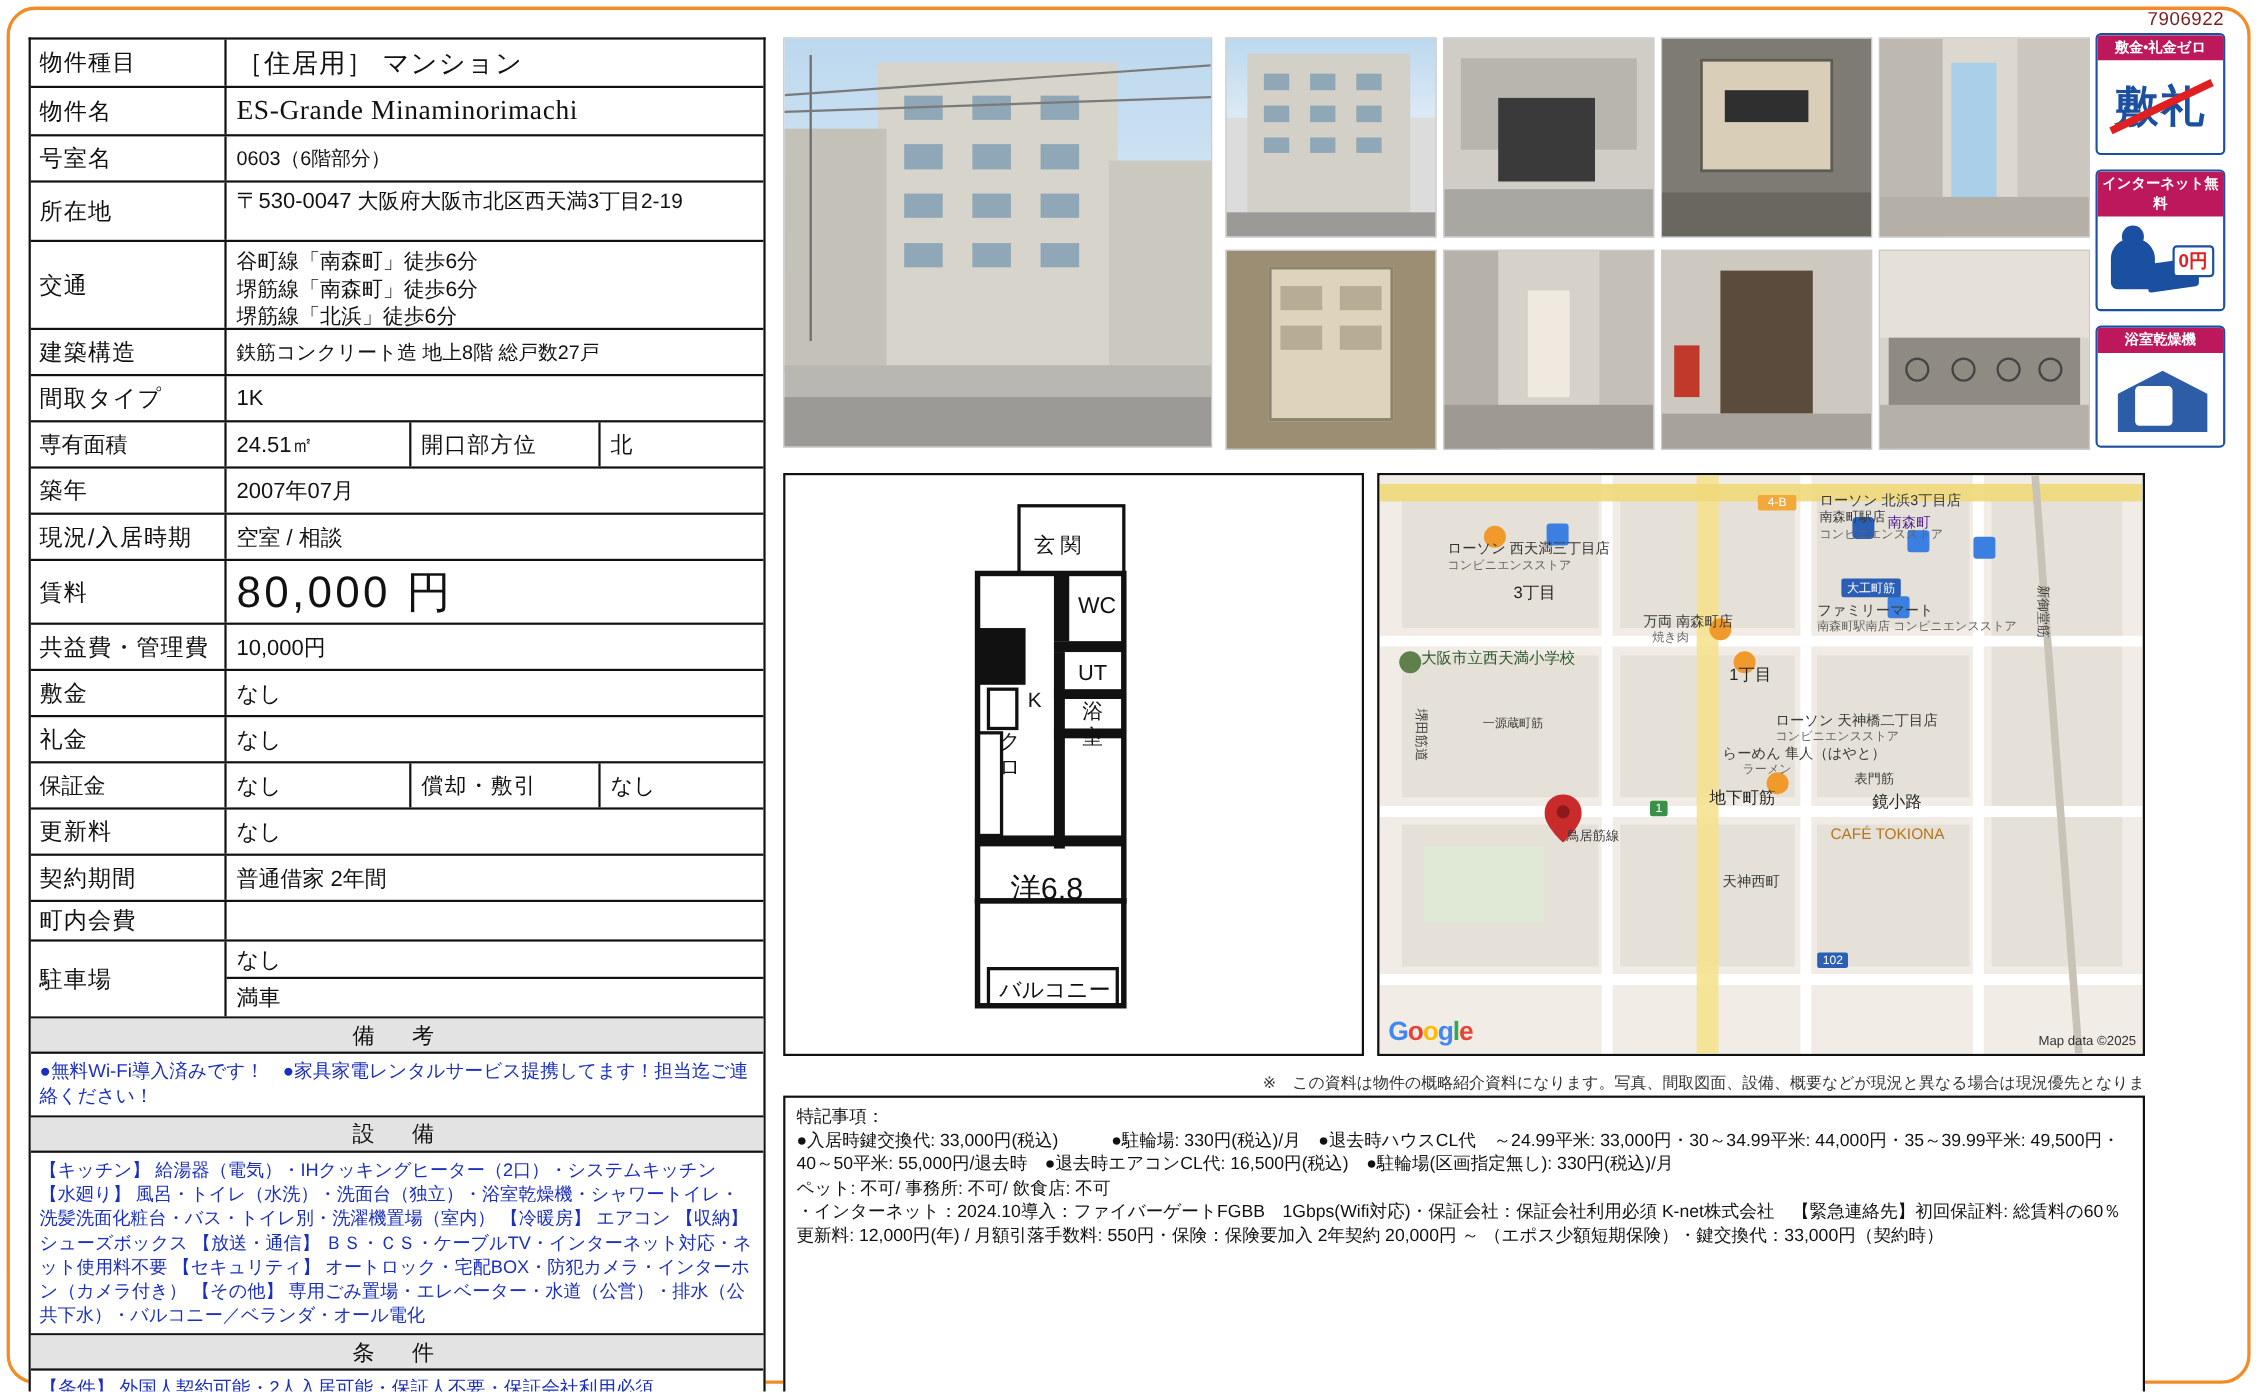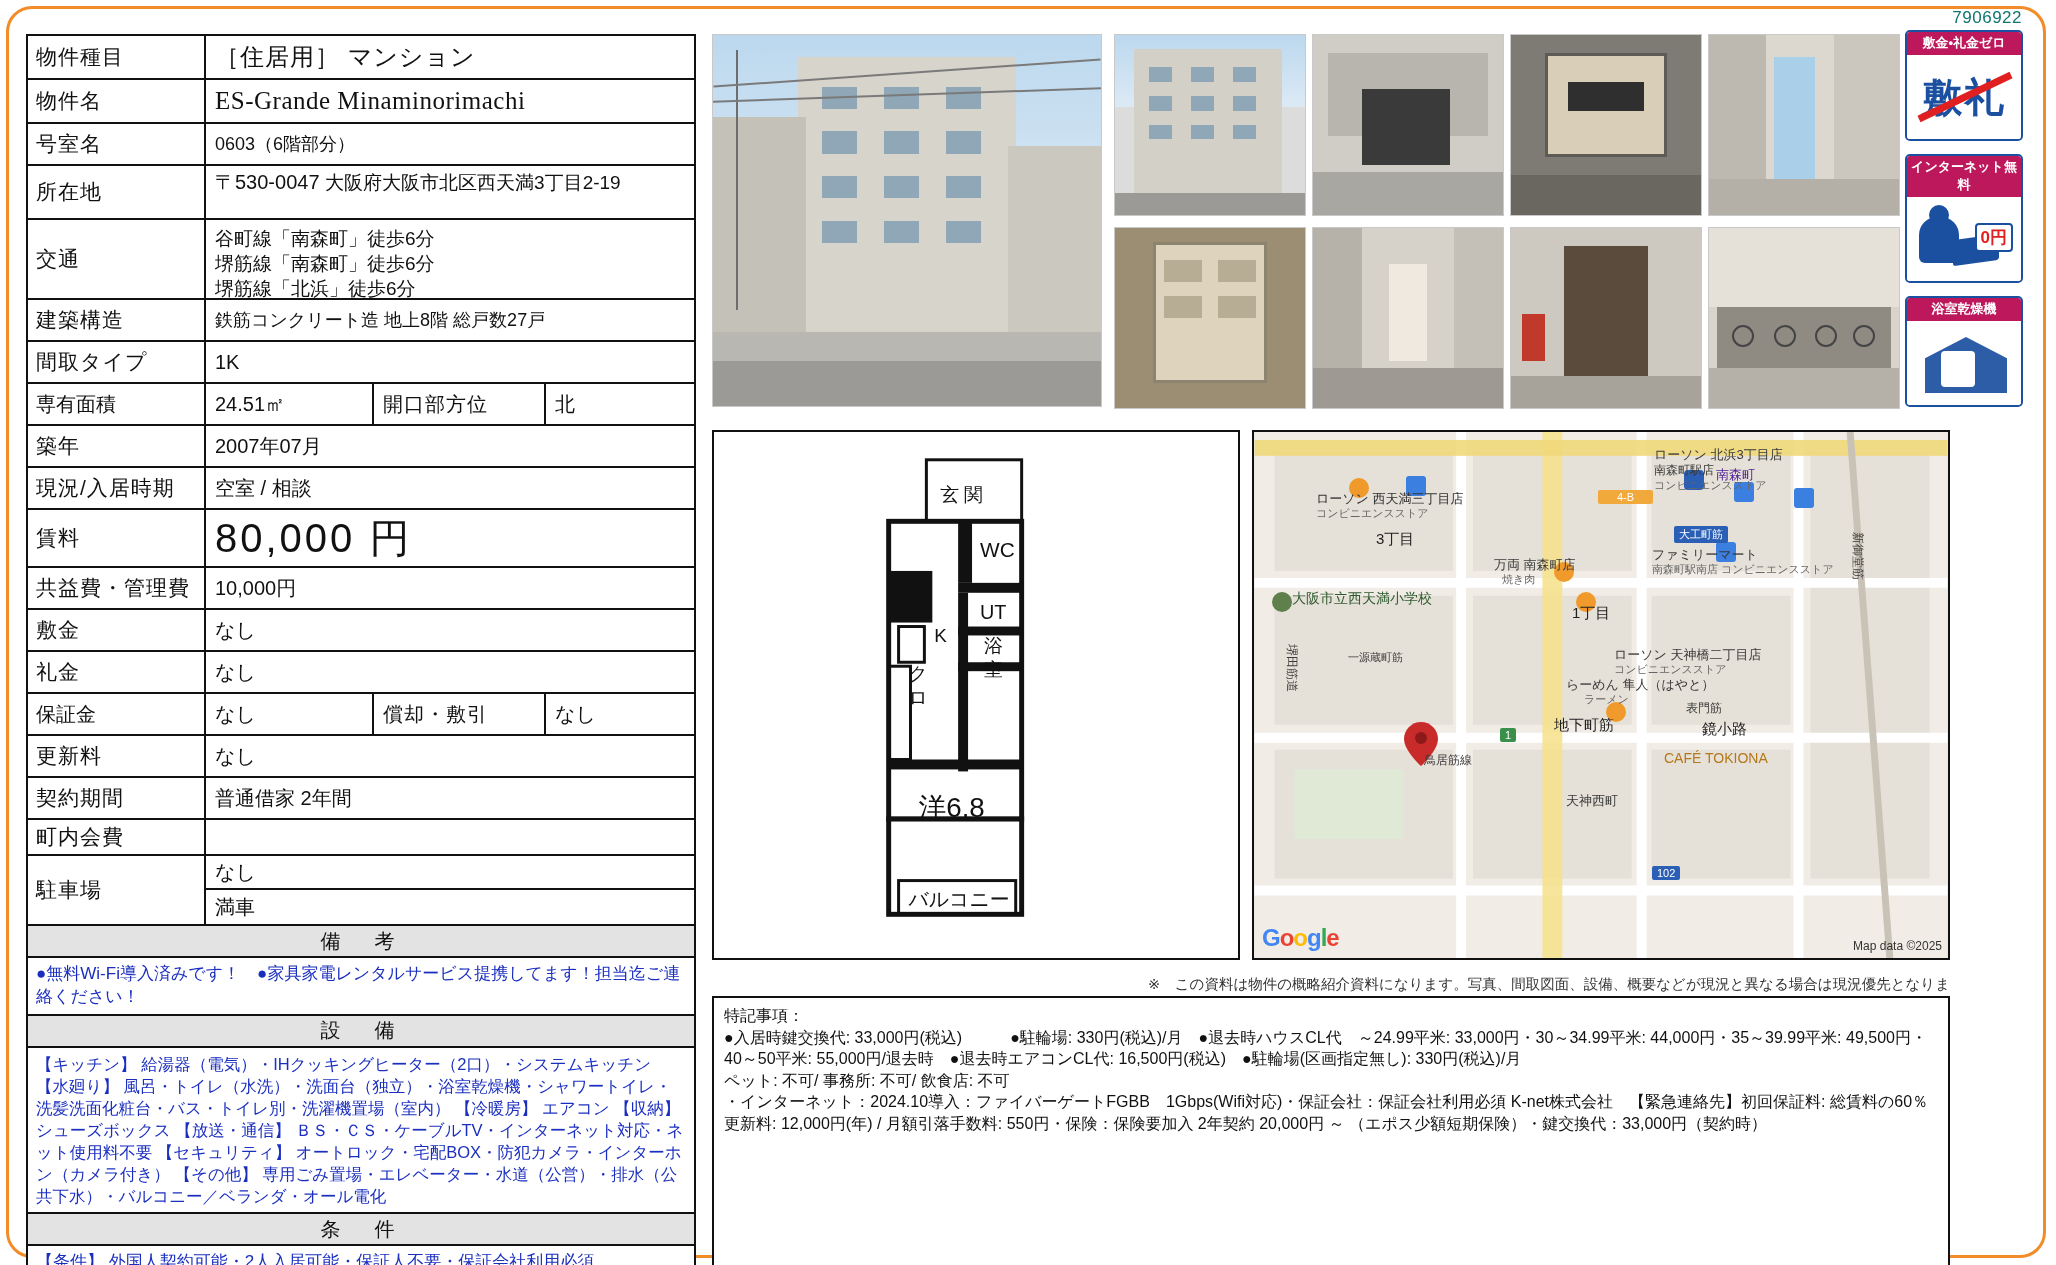--- a/index.html
+++ b/index.html
@@ -10,21 +10,21 @@
     color:#111;
     position:relative;
     overflow:hidden;
   }
   .sheet{position:absolute;left:0;top:0;width:2056px;height:1265px;}
   .frame{
     position:absolute;left:6px;top:6px;width:2040px;height:1252px;
     border:3px solid #f28c28;border-radius:26px;box-sizing:border-box;
   }
   .doc-id{
-    position:absolute;right:34px;top:8px;font-size:17px;color:#0f766e;letter-spacing:.5px;
+    position:absolute;right:34px;top:8px;font-size:17px;color:#7f1d1d;letter-spacing:.5px;
   }
 
   
   .ltable{
     position:absolute;left:26px;top:34px;width:670px;
     border:2px solid #111;border-bottom:none;box-sizing:border-box;
     background:#fff;
   }
   .row{display:flex;border-bottom:2px solid #111;box-sizing:border-box;}
   .lbl{
@@ -532,21 +532,21 @@
     <div class="mlabel big" style="left:318px;top:172px;">1丁目</div>
     <div class="mlabel big" style="left:300px;top:284px;text-align:center;">地下町筋</div>
     <div class="mlabel big" style="left:448px;top:288px;">鏡小路</div>
     <div class="mlabel" style="left:312px;top:360px;font-size:13px;">天神西町</div>
     <div class="mlabel" style="left:612px;top:100px;font-size:12px;transform:rotate(90deg);transform-origin:left top;">新御堂筋</div>
     <div class="mlabel" style="left:432px;top:268px;font-size:12px;">表門筋</div>
     <div class="mlabel" style="left:94px;top:218px;font-size:11px;">一源蔵町筋</div>
     <div class="mlabel" style="left:46px;top:212px;font-size:12px;transform:rotate(90deg);transform-origin:left top;">堺田筋道</div>
     <div class="mlabel" style="left:170px;top:320px;font-size:12px;">鳥居筋線</div>
 
-    <div class="mlabel" style="left:344px;top:18px;font-size:11px;background:#f2a93b;color:#fff;padding:1px 19px;border-radius:2px;margin-top:40px;">4-B</div>
+    <div class="mlabel" style="left:344px;top:18px;font-size:11px;background:#f2a93b;color:#fff;padding:1px 9px;border-radius:2px;">4-B</div>
     <div class="mlabel" style="left:420px;top:94px;font-size:11px;background:#2b5fb5;color:#fff;padding:1px 5px;border-radius:2px;">大工町筋</div>
     <div class="mlabel" style="left:246px;top:296px;font-size:11px;background:#3a8f4a;color:#fff;padding:1px 5px;border-radius:2px;">1</div>
     <div class="mlabel" style="left:398px;top:434px;font-size:11px;background:#2b5fb5;color:#fff;padding:1px 5px;border-radius:2px;">102</div>
 
     <div class="gmark">
       <span>G</span><span>o</span><span>o</span><span>g</span><span>l</span><span>e</span>
     </div>
     <div class="mapdata">Map data ©2025</div>
   </div>
 

